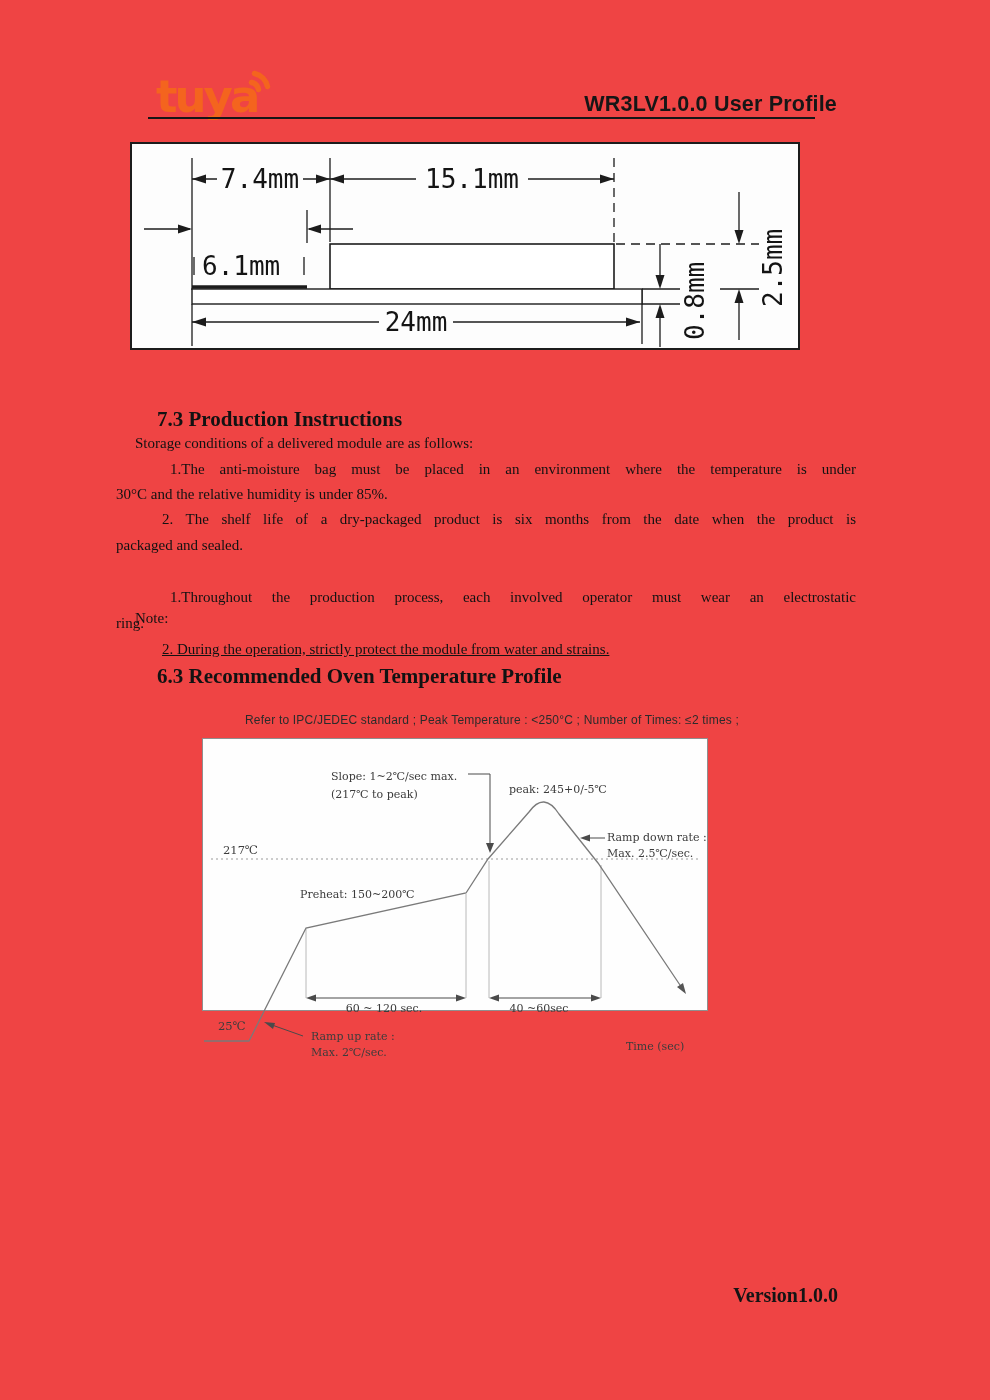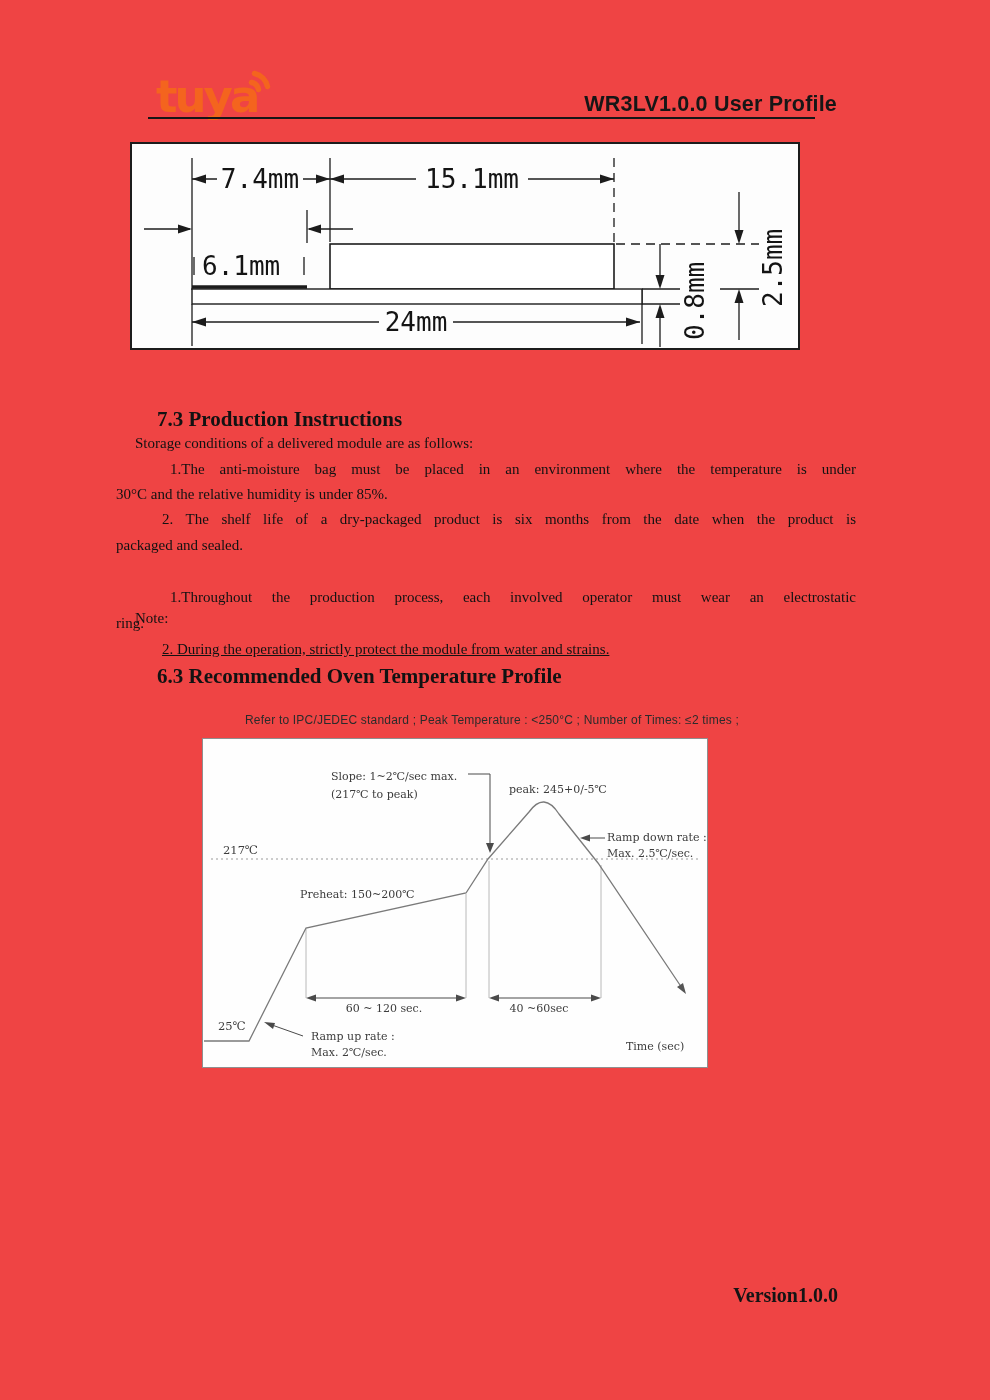--- a/index.html
+++ b/index.html
@@ -29,21 +29,21 @@
   .bline{position:absolute;font-size:15px;color:#121212;white-space:nowrap;}
   .bline.just{white-space:normal;text-align:justify;text-align-last:justify;}
   .bline.head{font-weight:bold;font-size:21px;}
   
   .chart-caption{
     position:absolute;left:205px;top:713px;
     font-family:"Liberation Sans", sans-serif;font-size:12px;color:#2b2b2b;
     letter-spacing:.2px;white-space:nowrap;margin-left:40px;
   }
   .chart-box{
-    position:absolute;left:202px;top:738px;width:506px;height:330px;
+    position:absolute;left:202px;top:738px;width:506px;height:273px;
     border:1px solid #8f8f8f;box-sizing:border-box;background:#fefefe;
   }
   .chart-box svg{display:block;}
   .chart-box text{font-family:"DejaVu Serif", serif;font-size:11px;fill:#3c3c3c;}
   .chart-box text.big{font-size:11.5px;}
   
   .footer-version{
     position:absolute;top:1284px;right:152px;
     font-size:20px;font-weight:bold;color:#141414;
   }

